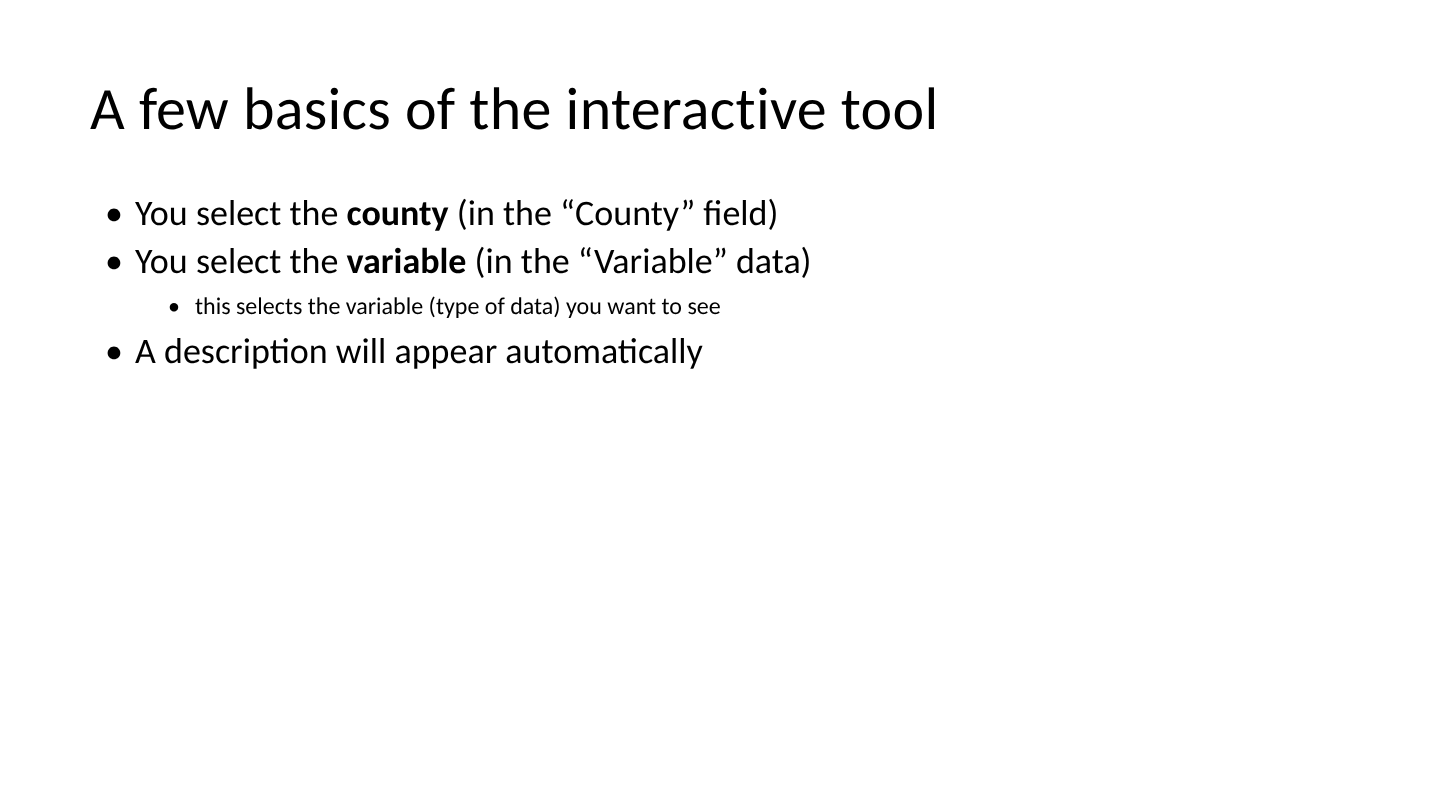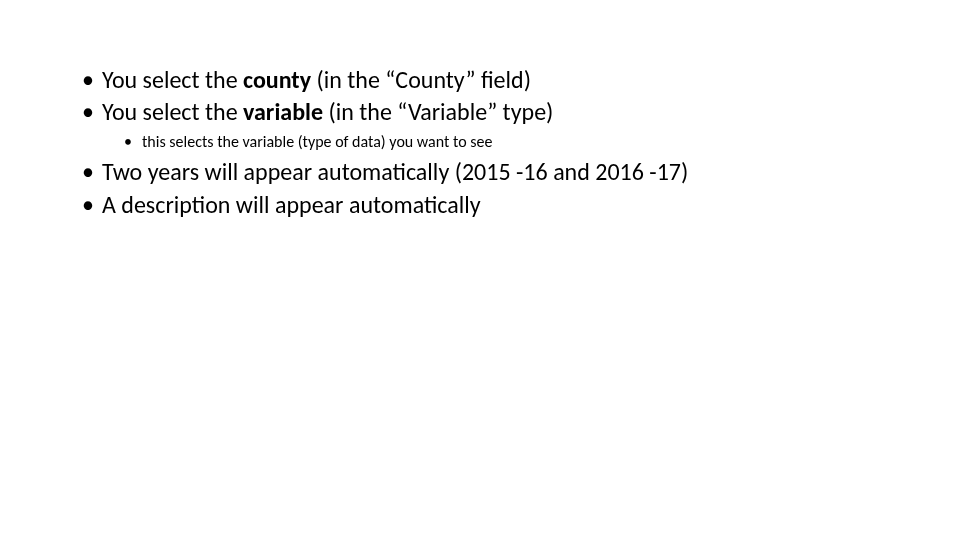--- a/index.html
+++ b/index.html
@@ -17,21 +17,21 @@
   }
   .title {
     font-family: "Calibri Light", Calibri, "Segoe UI", Arial, sans-serif;
     font-size: 40px;
     font-weight: 400;
     margin: 0 0 30px 0;
     letter-spacing: 0.2px;
   }
   ul.level1 {
     list-style: none;
-    margin: 16px;
+    margin: 4px;
     padding: 0 0 0 26px;
     font-size: 24px;
     line-height: 1.35;
   }
   ul.level1 > li {
     position: relative;
     padding-left: 0;
     margin: 0;
   }
   ul.level1 > li::before {
@@ -57,27 +57,27 @@
     position: absolute;
     left: -18px;
     top: 0;
   }
   .bold { font-weight: 700; }
 </style>
 </head>
 <body>
 
 <div class="slide">
+  <h1 class="title">A few basics of the interactive tool</h1>
 
   <ul class="level1">
     <li>
       <span>You select the </span><span class="bold">county</span><span> (in the “County” field)</span>
     </li>
     <li>
-      <span>You select the </span><span class="bold">variable</span><span> (in the “Variable” type)</span>
+      <span>You select the </span><span class="bold">variable</span><span> (in the “Variable” data)</span>
       <ul class="level2">
         <li>this selects the variable (type of data) you want to see</li>
       </ul>
     </li>
-    <li>Two years will appear automatically (2015 -16 and 2016 -17)</li>
     <li>A description will appear automatically</li>
   </ul>
 </div>
 
 </body></html>

